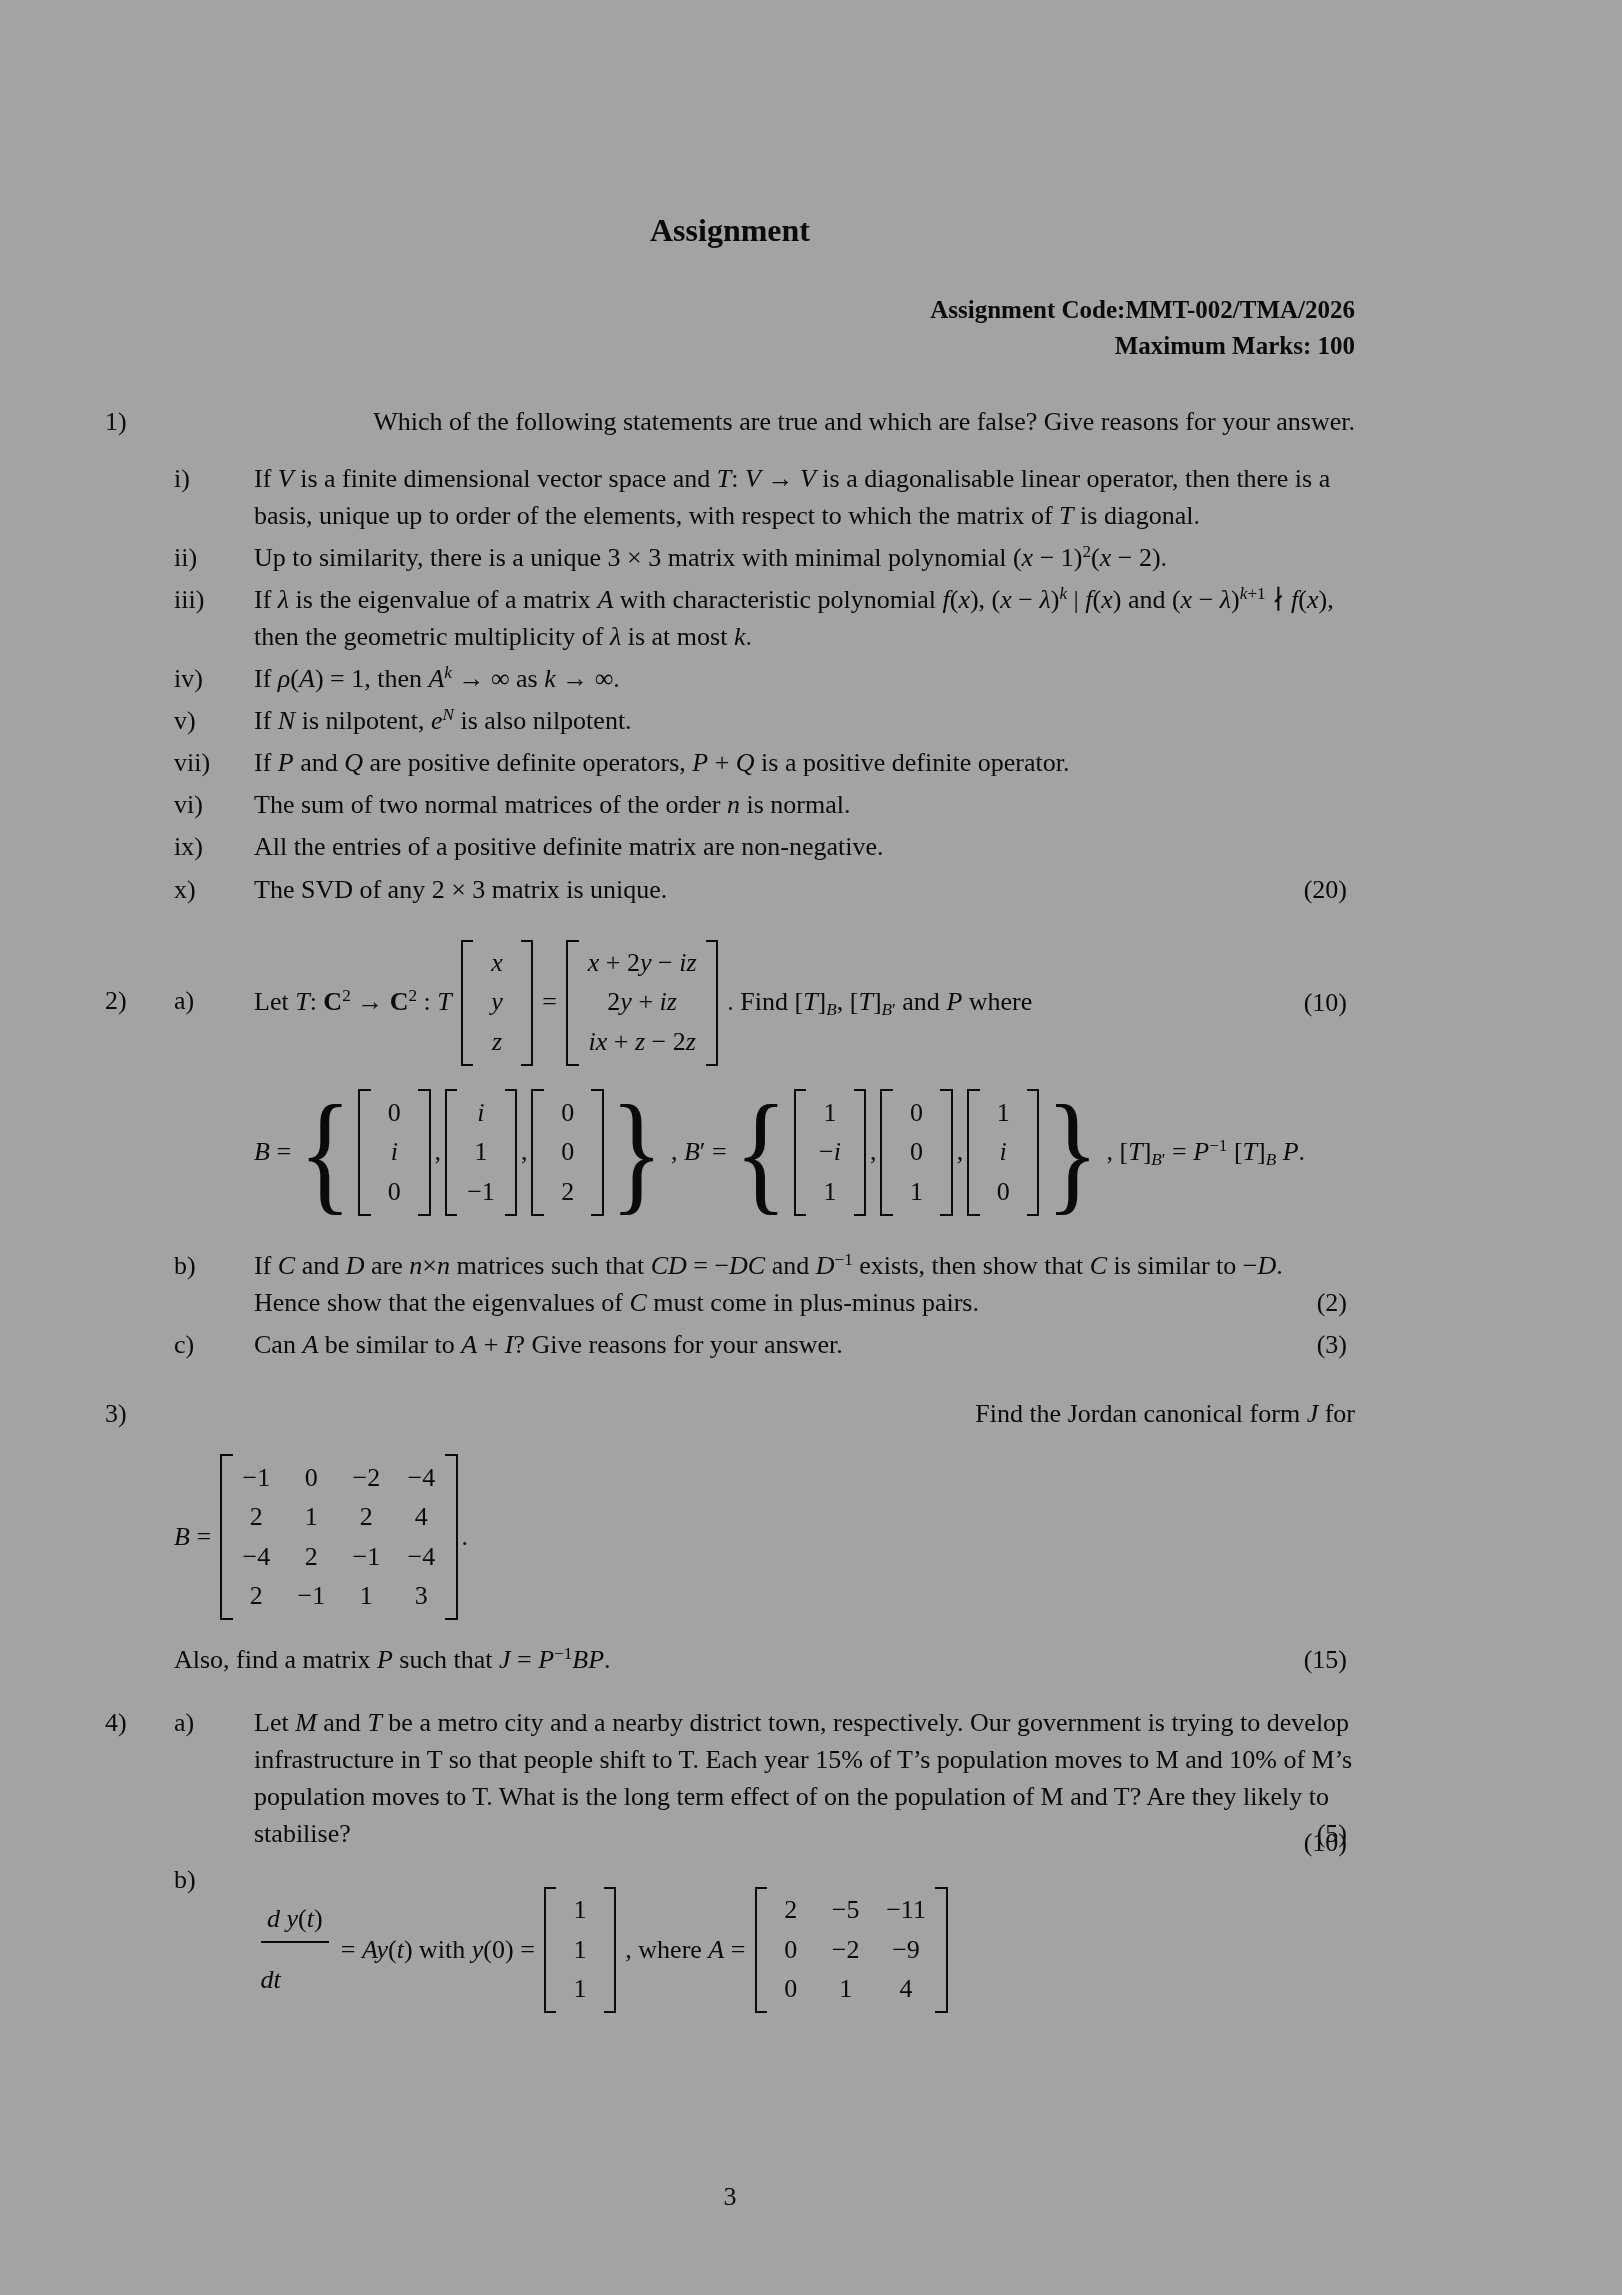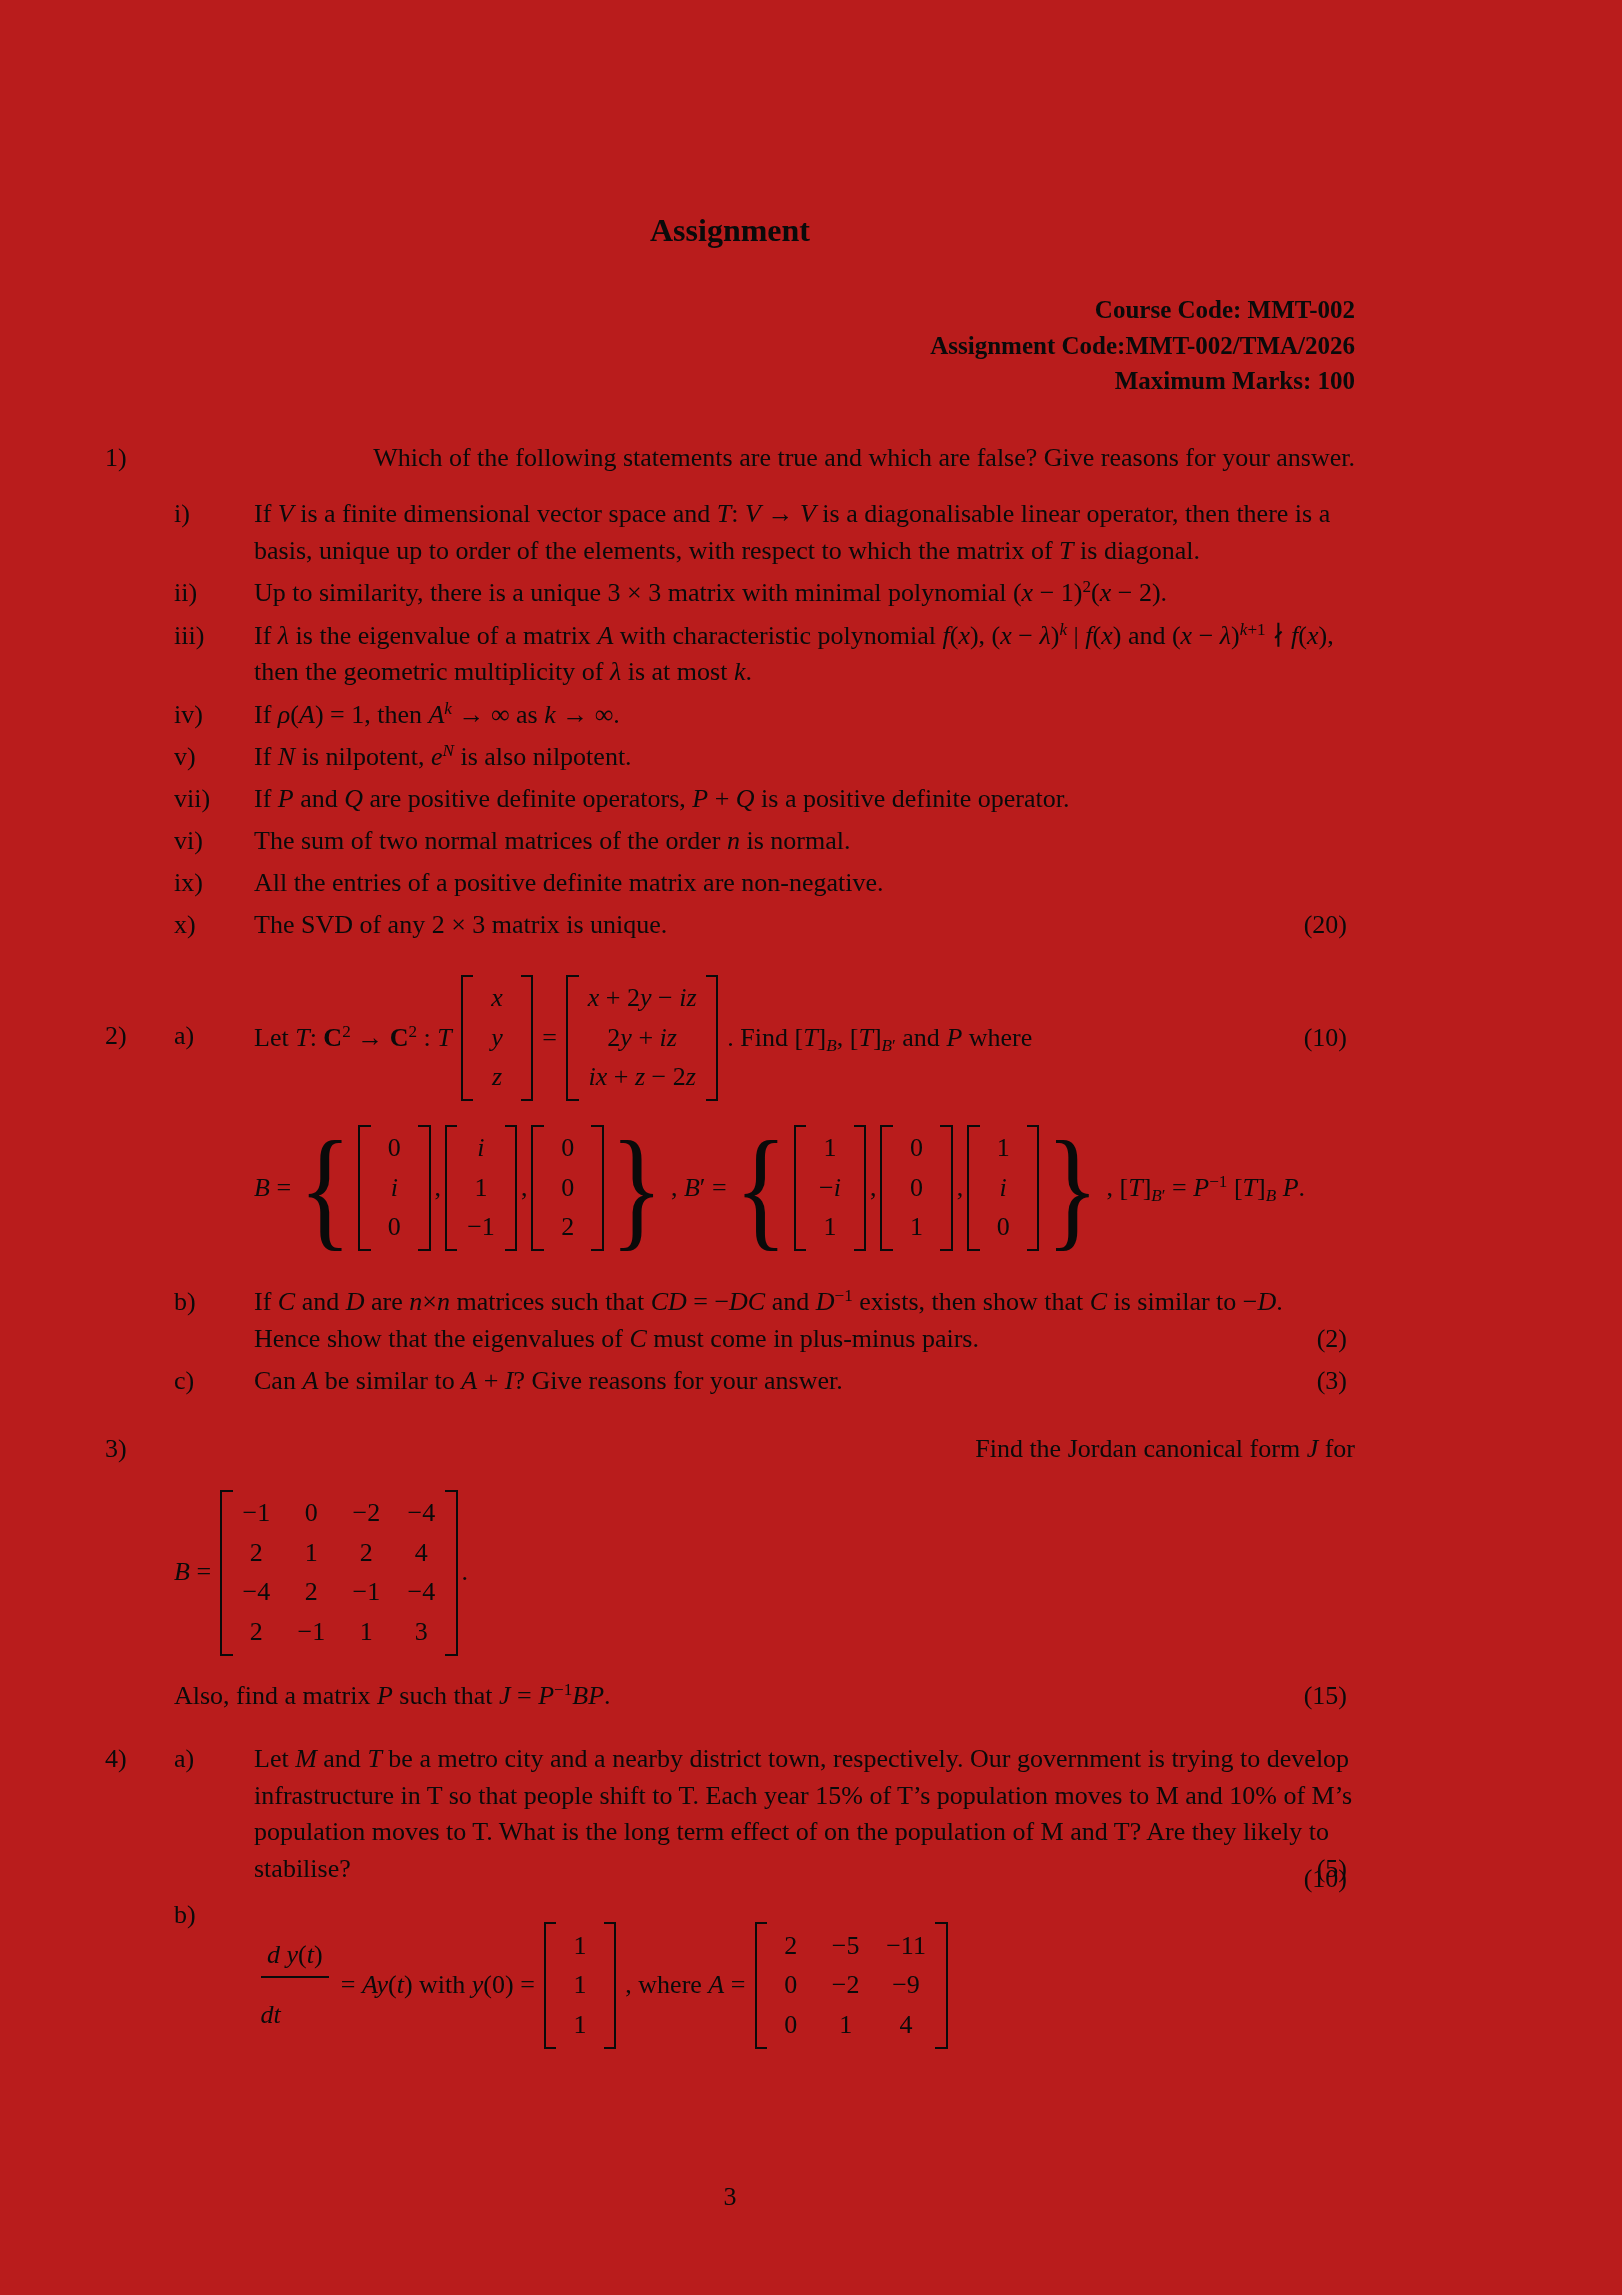--- a/index.html
+++ b/index.html
@@ -1,21 +1,21 @@
 <!DOCTYPE html>
 <html style="font-size:10.5px"><head>
 <meta charset="utf-8">
 <style>
   html,body{margin:0;padding:0;background:#e8e8e8;}
   .page{
     position:relative;
     width:1623px;
     height:2295px;
     margin:0 auto;
-    background:#b91c1c;
+    background:#a3a3a3;
     color:#0a0a0a;
     font-family:"Liberation Serif","DejaVu Serif",serif;
     font-size:26px;
     line-height:1.42;
     box-sizing:border-box;
     padding:208px 268px 0 105px;
     overflow:hidden;
   }
   .title{
     text-align:center;
@@ -76,21 +76,20 @@
   }
 </style>
 </head>
 <body>
 
 <div class="page">
 
   <div class="title">Assignment</div>
 
   <div class="hdr">
-    <div>Course Code: MMT-002</div>
     <div>Assignment Code:MMT-002/TMA/2026</div>
     <div>Maximum Marks: 100</div>
   </div>
 
   <section class="q" style="margin-top:0;">
     <div class="qnum">1)</div>
     <div class="qbody">
       <div class="intro">Which of the following statements are true and which are false? Give reasons for your answer.</div>
 
       <div class="item">

